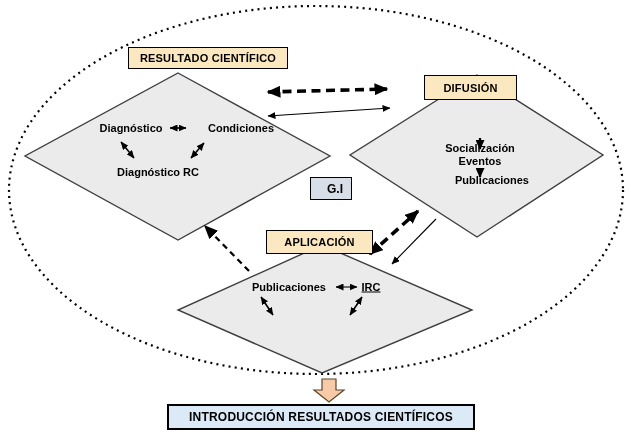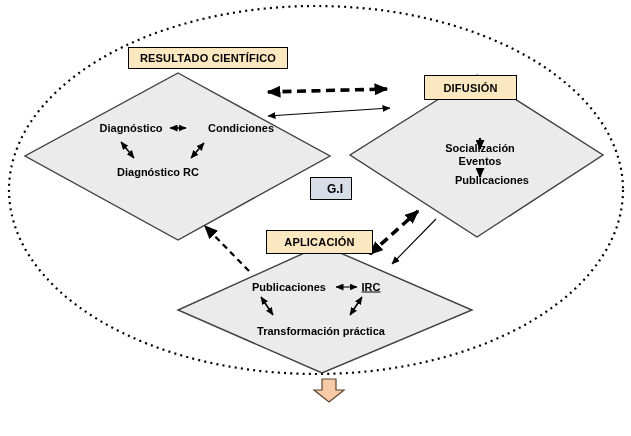--- a/index.html
+++ b/index.html
@@ -89,26 +89,26 @@
   </svg>
 
   <div class="label-box" style="left:128px;top:47px;width:160px;height:22px;">RESULTADO CIENTÍFICO</div>
 
   <div class="label-box" style="left:424px;top:47px;width:93px;height:25px;margin-top:28px;">DIFUSIÓN</div>
 
   <div class="label-box" style="left:266px;top:214px;width:107px;height:24px;margin-top:16px;">APLICACIÓN</div>
 
   <div class="gi-box" style="left:310px;top:177px;width:42px;height:23px;padding-left:8px;">G.I</div>
 
+  <div class="output-box" style="left:167px;top:404px;width:308px;height:26px;">INTRODUCCIÓN RESULTADOS CIENTÍFICOS</div>
 
   <span class="txt" style="left:131px;top:128px;">Diagnóstico</span>
   <span class="txt" style="left:241px;top:128px;">Condiciones</span>
   <span class="txt" style="left:158px;top:172px;">Diagnóstico RC</span>
 
   <span class="txt" style="left:480px;top:148px;">Socialización</span>
   <span class="txt" style="left:480px;top:161px;">Eventos</span>
   <span class="txt" style="left:480px;top:180px;padding-left:24px;">Publicaciones</span>
 
   <span class="txt" style="left:289px;top:287px;">Publicaciones</span>
   <span class="txt" style="left:371px;top:287px;text-decoration:underline;">IRC</span>
-  <span class="txt" style="left:321px;top:331px;">Transformación práctica</span>
 
 </div>
 
 </body></html>

